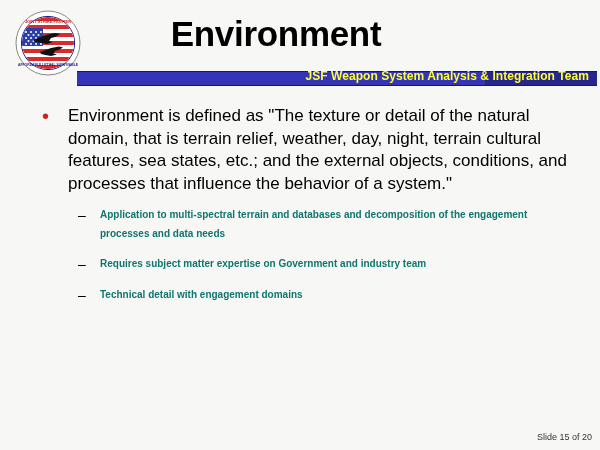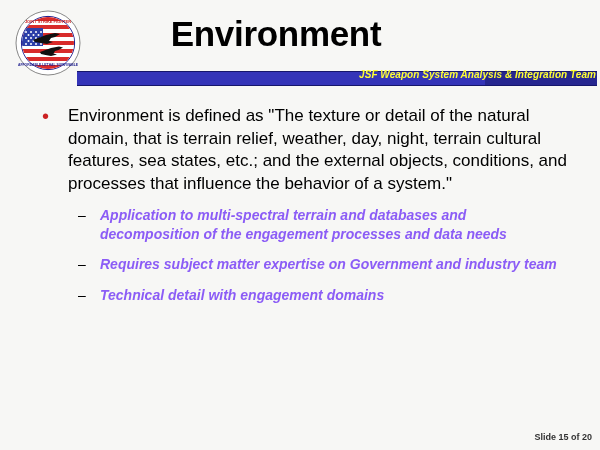--- a/index.html
+++ b/index.html
@@ -60,25 +60,24 @@
     background: #3434b8;
   }
   .banner-right {
     flex: 1;
     height: 100%;
     background: #26268f;
     position: relative;
   }
   .banner-text {
     position: absolute;
-    right: 4px;
+    right: 11px;
     top: 69px;
-    font-size: 10px;
+    font-size: 12px;
     font-weight: bold;
-    font-style: italic;
     color: #ffff33;
     white-space: nowrap;
     letter-spacing: 0.05px;
   }
 
   
   .content {
     position: absolute;
     left: 0;
     top: 105px;
@@ -118,35 +117,33 @@
   }
   .sub-mark {
     flex: 0 0 22px;
     font-size: 14px;
     line-height: 18.5px;
     color: #000000;
     font-weight: normal;
   }
   .sub-text {
     flex: 1;
-    font-size: 14px;
+    font-size: 10px;
     line-height: 18.5px;
     font-weight: bold;
-    color: #8b5cf6;
-    font-style: italic;
+    color: #0f766e;
   }
 
   
   .footer {
     position: absolute;
     right: 8px;
     bottom: 8px;
     font-size: 9px;
     color: #333333;
-    font-weight: bold;
   }
 </style>
 </head>
 <body>
 
 <div class="slide">
 
   <div class="logo">
     <svg width="70" height="70" viewBox="0 0 70 70" aria-hidden="true">
       <defs>

